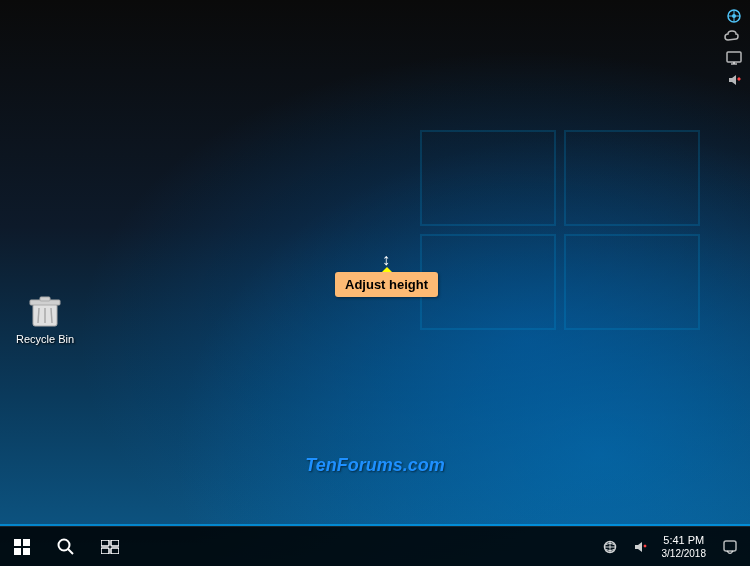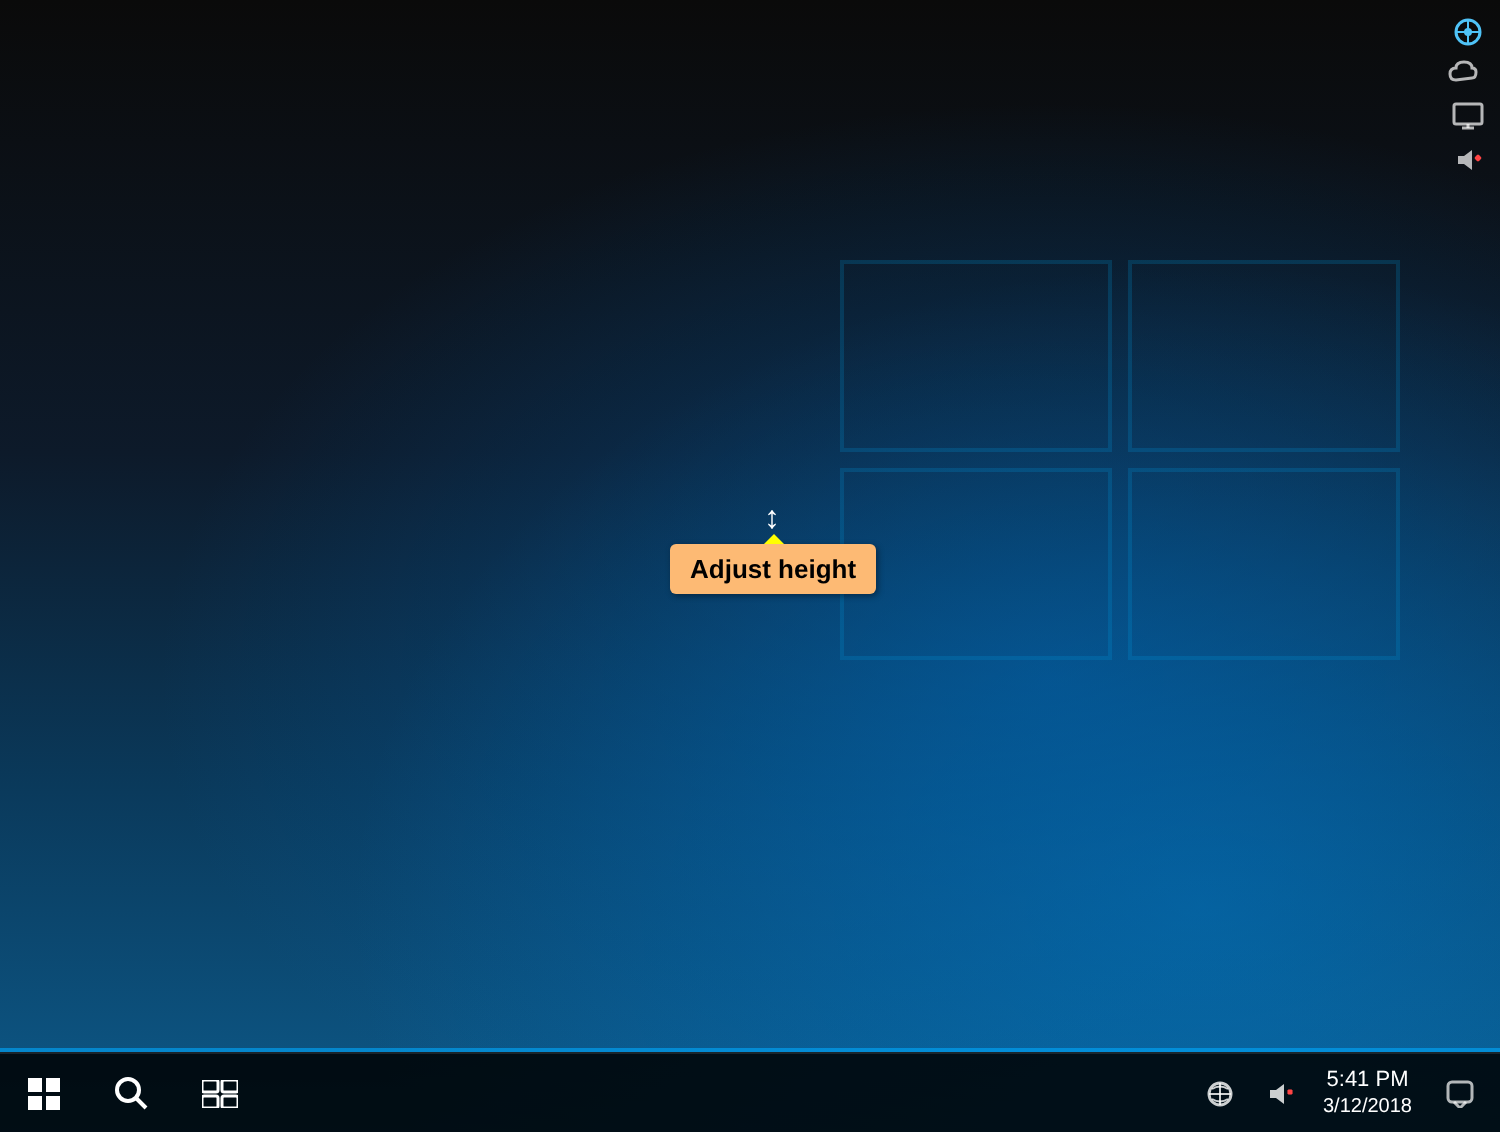--- a/index.html
+++ b/index.html
@@ -346,20 +346,35 @@
     </div>
     <div class="sys-icon-row">
       <svg width="16" height="16" viewBox="0 0 16 16">
         <path d="M3 6 L3 10 L6 10 L10 13 L10 3 L6 6Z" fill="rgba(255,255,255,0.7)"></path>
         <line x1="12" y1="6" x2="14" y2="8" stroke="#ff4444" stroke-width="2"></line>
         <line x1="14" y1="6" x2="12" y2="8" stroke="#ff4444" stroke-width="2"></line>
       </svg>
     </div>
   </div>
 
+  <div id="recycle-bin">
+    <svg id="recycle-bin-icon" width="40" height="40" viewBox="0 0 40 40">
+
+      <rect x="8" y="14" width="24" height="22" rx="2" fill="#e0e0e0" stroke="#aaa" stroke-width="1"></rect>
+
+      <rect x="5" y="10" width="30" height="5" rx="1" fill="#d0d0d0" stroke="#aaa" stroke-width="1"></rect>
+
+      <rect x="15" y="7" width="10" height="4" rx="1" fill="#d0d0d0" stroke="#aaa" stroke-width="1"></rect>
+
+      <line x1="14" y1="18" x2="13" y2="33" stroke="#aaa" stroke-width="1.5"></line>
+      <line x1="20" y1="18" x2="20" y2="33" stroke="#aaa" stroke-width="1.5"></line>
+      <line x1="26" y1="18" x2="27" y2="33" stroke="#aaa" stroke-width="1.5"></line>
+    </svg>
+    <span style="font-size:11px; color:white; text-shadow: 1px 1px 2px black;">Recycle Bin</span>
+  </div>
 
   <div id="resize-cursor">
     <span id="resize-arrow">↕</span>
   </div>
 
   <div id="tooltip">
     <span>Adjust height</span>
   </div>
 
   <div id="taskbar-border"></div>
@@ -419,13 +434,16 @@
 
       <div id="notification-btn">
         <svg width="14" height="14" viewBox="0 0 14 14">
           <rect x="1" y="1" width="12" height="10" rx="2" fill="none" stroke="rgba(255,255,255,0.7)" stroke-width="1.5"></rect>
           <path d="M4 11 L7 14 L10 11" fill="none" stroke="rgba(255,255,255,0.7)" stroke-width="1.5"></path>
         </svg>
       </div>
     </div>
   </div>
 
+  <div id="watermark">
+    <span>TenForums.com</span>
+  </div>
 </div>
 
 </body></html>

